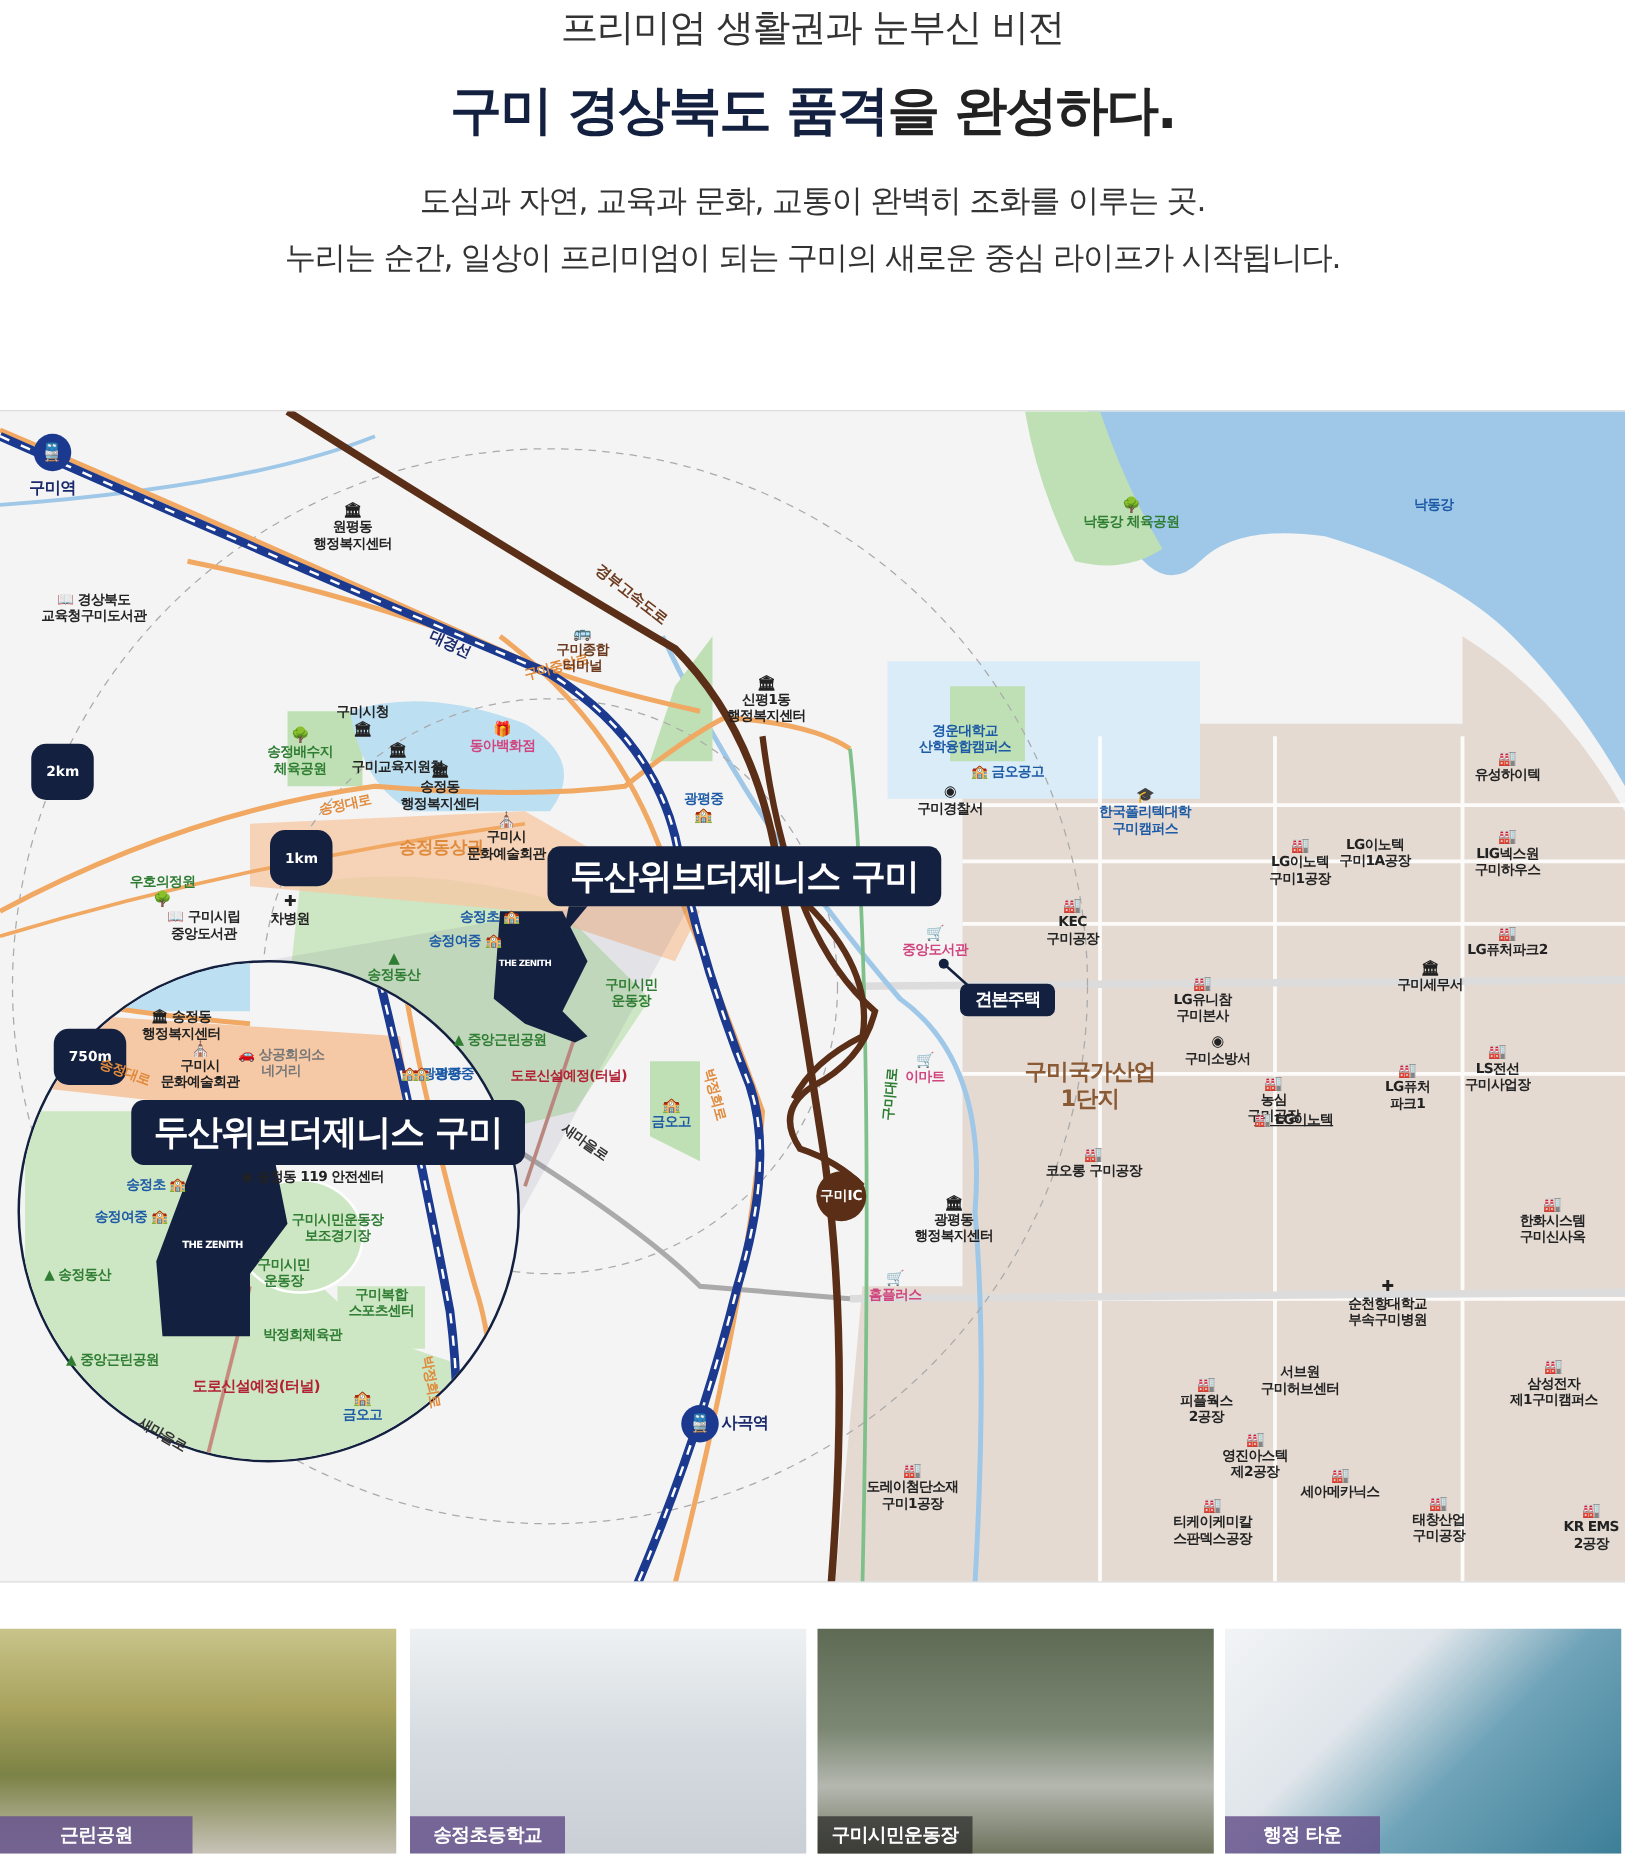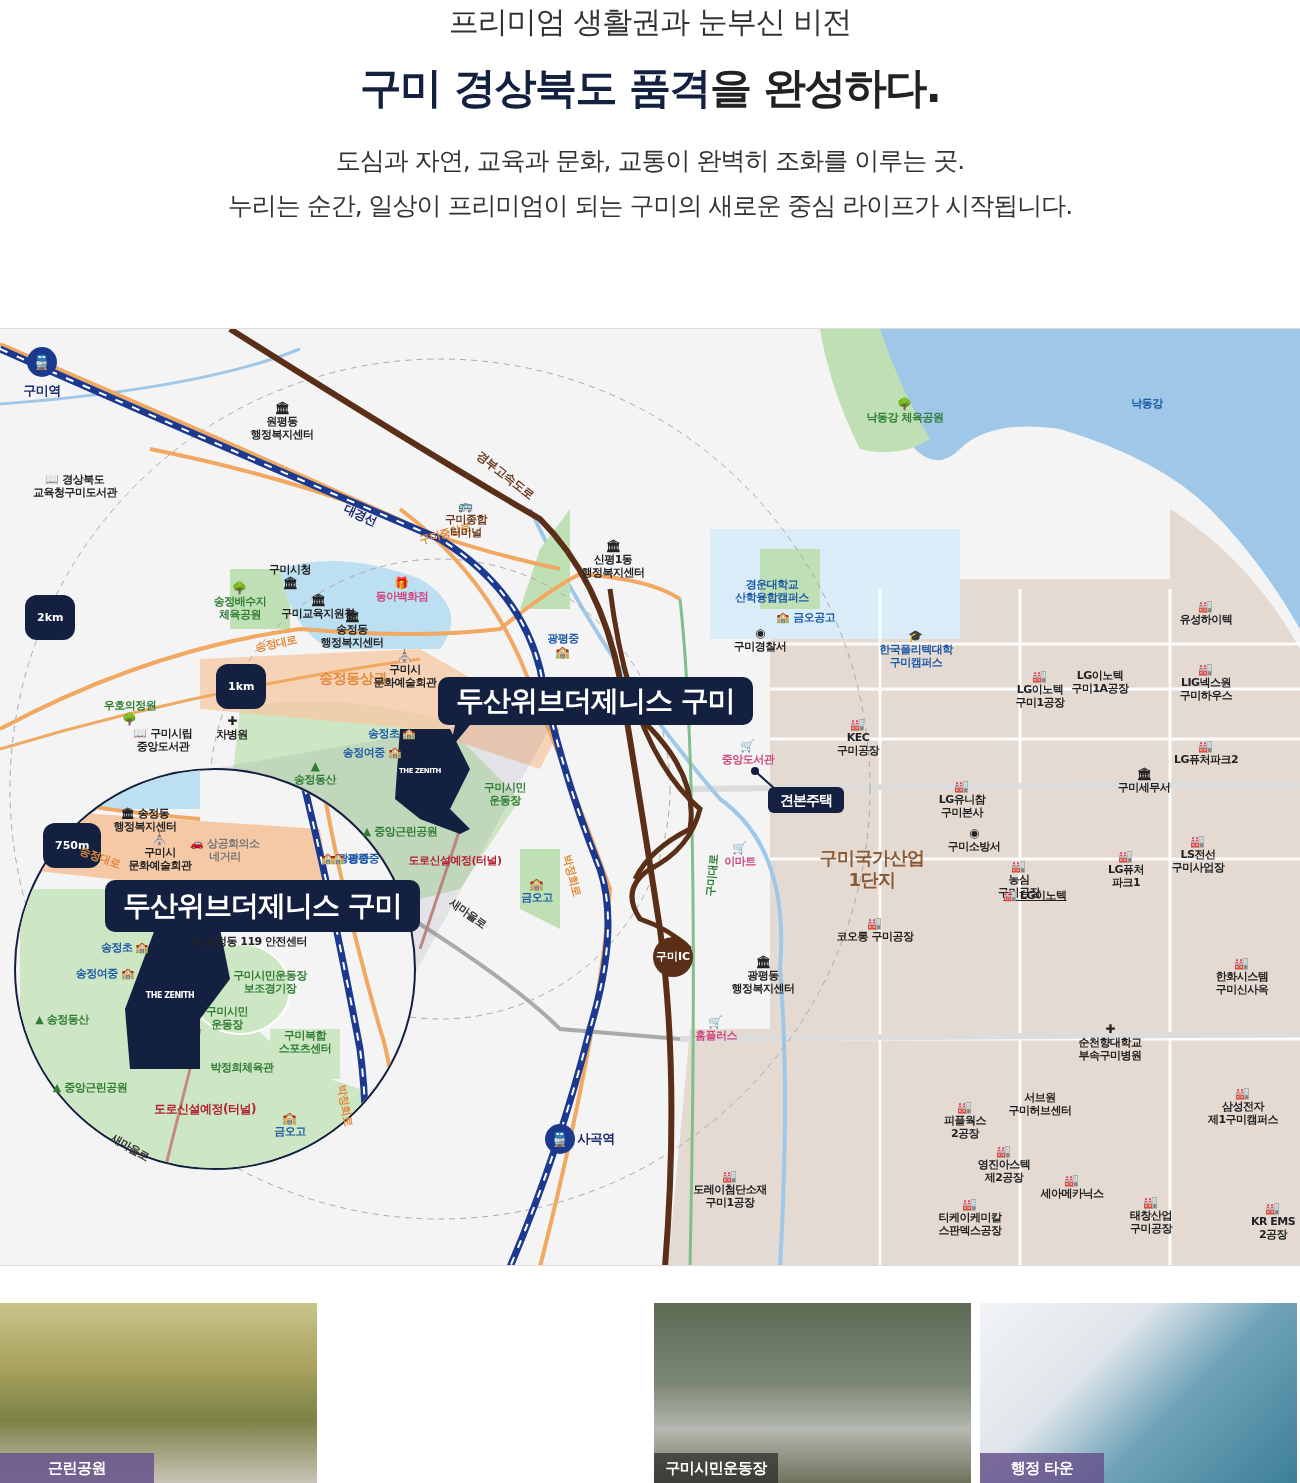--- a/index.html
+++ b/index.html
@@ -288,19 +288,22 @@
 스포츠센터</div>
   <div class="lbl green" style="left:242px; top:732px;">박정희체육관</div>
   <div class="lbl green" style="left:90px; top:752px;"><span>▲ </span><span>중앙근린공원</span></div>
   <div class="lbl blue" style="left:290px; top:782px;"><span class="ic">🏫</span><span>금오고</span></div>
 </section>
 
 <section class="photos">
   <div class="photo p1">
     <div class="cap" style="width:154px;">근린공원</div>
   </div>
+  <div class="photo p2">
+    <div class="cap" style="width:124px;">송정초등학교</div>
+  </div>
   <div class="photo p3">
     <div class="cap" style="width:124px; background:rgba(40,40,40,0.7);">구미시민운동장</div>
   </div>
   <div class="photo p4">
     <div class="cap" style="width:124px;">행정 타운</div>
   </div>
 </section>
 
 </body></html>

